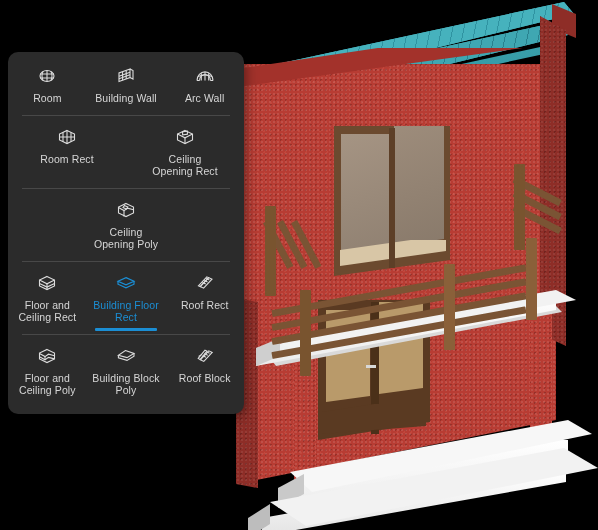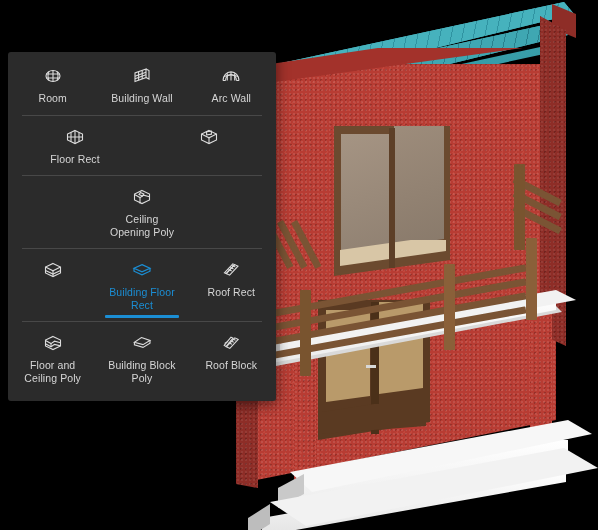--- a/index.html
+++ b/index.html
@@ -261,23 +261,23 @@
     left: 248px; top: 496px;
     width: 40px; height: 48px;
     background: #bdbdbd;
     clip-path: polygon(0 22px, 22px 8px, 22px 28px, 0 42px);
   }
 
   
   #tool-panel {
     position: absolute;
     left: 8px; top: 52px;
-    width: 268px;
+    width: 236px;
     background: #2b2b2b;
-    border-radius: 3px;
+    border-radius: 10px;
     box-shadow: 0 3px 14px rgba(0,0,0,.55);
     padding: 6px 0 10px 0;
     z-index: 50;
   }
   .tool-group { padding: 0; }
   .tool-sep {
     height: 1px;
     background: #484848;
     margin: 3px 14px 3px 14px;
   }
@@ -426,31 +426,32 @@
   <div class="tool-group">
     <div class="tool-row">
       <div class="tool-item">
         <span class="tool-icon">
           <svg width="22" height="20" viewBox="0 0 22 20" fill="none" stroke="#dcdcdc" stroke-width="1.1">
             <path d="M11 3.4 18.5 7.1v5.8L11 16.6 3.5 12.9V7.1z"></path>
             <path d="M3.5 10h15M11 3.4v13.2"></path>
             <path d="M7 5.2v9.6M15 5.2v9.6"></path>
           </svg>
         </span>
-        <span class="tool-label">Floor Rect</span>
+        <span class="tool-label">Room Rect</span>
       </div>
       <div class="tool-item">
         <span class="tool-icon">
           <svg width="22" height="20" viewBox="0 0 22 20" fill="none" stroke="#dcdcdc" stroke-width="1.1">
             <path d="M11 3.4 18.5 7.1v5.8L11 16.6 3.5 12.9V7.1z"></path>
             <path d="M3.5 7.1 11 10.8l7.5-3.7"></path>
             <path d="M11 10.8v5.8"></path>
             <rect x="8.6" y="6" width="4.8" height="3.2" transform="skewY(-8)"></rect>
           </svg>
         </span>
+        <span class="tool-label">Ceiling Opening Rect</span>
       </div>
     </div>
   </div>
 
   <div class="tool-sep"></div>
 
   <div class="tool-group">
     <div class="tool-row">
       <div class="tool-item">
         <span class="tool-icon">
@@ -472,20 +473,21 @@
     <div class="tool-row">
       <div class="tool-item">
         <span class="tool-icon">
           <svg width="22" height="20" viewBox="0 0 22 20" fill="none" stroke="#dcdcdc" stroke-width="1.1">
             <path d="M11 3.4 18.5 7.1v5.8L11 16.6 3.5 12.9V7.1z"></path>
             <path d="M3.5 7.1 11 10.8l7.5-3.7"></path>
             <path d="M3.5 10.4 11 14.1l7.5-3.7"></path>
             <path d="M11 10.8v5.8"></path>
           </svg>
         </span>
+        <span class="tool-label">Floor and Ceiling Rect</span>
       </div>
       <div class="tool-item selected">
         <span class="tool-icon">
           <svg width="22" height="20" viewBox="0 0 22 20" fill="none" stroke="#1b8ed4" stroke-width="1.2">
             <path d="M11 4.6 19 8.2 11 11.8 3 8.2z"></path>
             <path d="M3 8.2v3l8 3.6 8-3.6v-3"></path>
           </svg>
         </span>
         <span class="tool-label">Building Floor Rect</span>
         <span class="tool-underline"></span>

